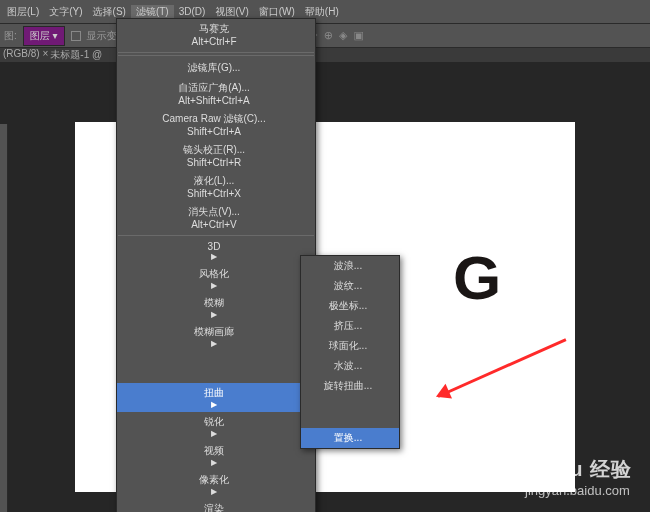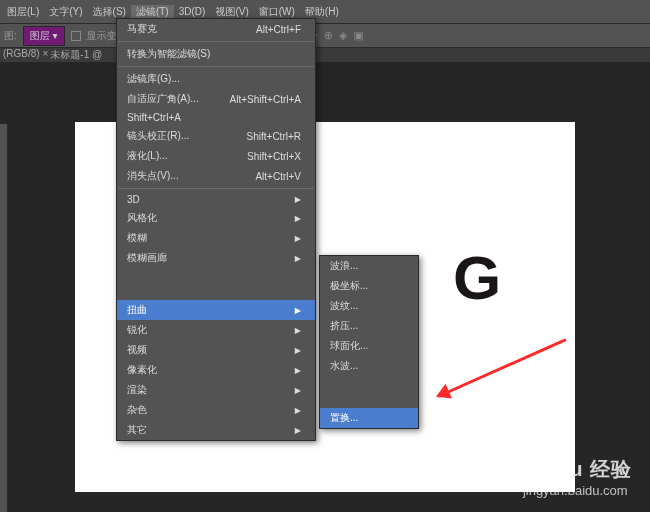--- a/index.html
+++ b/index.html
@@ -13,28 +13,28 @@
 .toolbar .lbl { color: #999; font-size: 10px; }
 .toolbar .sep { width: 1px; height: 16px; background: #3a3a3a; }
 .toolbar .icon { color: #888; font-size: 11px; }
 .tabbar { height: 20px; background: #3a3a3a; display: flex; align-items: flex-start; padding-left: 3px; }
 .tabbar span { color: #aaa; font-size: 10px; }
 .canvas-area { position: absolute; top: 62px; left: 0; right: 0; bottom: 0; background: #262626; }
 .canvas { position: absolute; top: 60px; left: 75px; width: 500px; height: 370px; background: #fff; }
 .canvas .txt { position: absolute; top: 120px; left: 260px; font-size: 62px; font-weight: 900; color: #1a1615; letter-spacing: 28px; font-family: Impact, "Arial Black", sans-serif; }
 .menu { position: absolute; background: #535353; border: 1px solid #2a2a2a; box-shadow: 2px 2px 6px rgba(0,0,0,.5); }
 .menu1 { top: 18px; left: 116px; width: 200px; }
-.menu2 { top: 255px; left: 319px; width: 100px; }
-.mitem { display: flex; justify-content: space-between; align-items: center; padding: 3px 14px 3px 10px; color: #ddd; font-size: 10px; cursor: default; position: relative; }
+.menu2 { top: 255px; left: 300px; width: 100px; }
+.mitem { display: flex; justify-content: flex-start; align-items: center; padding: 3px 14px 3px 10px; color: #ddd; font-size: 10px; cursor: default; position: relative; flex-direction: column; }
 .mitem.hl { background: #4a7dce; color: #fff; margin-top: 32px; }
 .mitem .arrow { font-size: 8px; }
 .msep { height: 1px; background: #6a6a6a; margin: 2px 1px; }
 .pointer { position: absolute; top: 395px; left: 438px; width: 140px; height: 3px; background: #ff2a2a; transform: rotate(-24deg); transform-origin: left center; }
 .pointer::before { content: ""; position: absolute; left: -10px; top: -7px; border: 8px solid transparent; border-right: 14px solid #ff2a2a; }
-.watermark { position: absolute; bottom: 14px; right: 18px; text-align: left; color: rgba(255,255,255,.8); margin-top: 48px; }
+.watermark { position: absolute; bottom: 14px; right: 18px; text-align: center; color: rgba(255,255,255,.8); margin-top: 48px; }
 .watermark .brand { font-size: 20px; font-weight: bold; letter-spacing: 1px; }
 .watermark .url { font-size: 13px; color: rgba(255,255,255,.7); }
 .left-tools { position: absolute; top: 62px; left: 0; width: 8px; height: 450px; background: #535353; border-right: 1px solid #2a2a2a; }
 </style>
 </head>
 <body>
 
 <div class="menubar">
   <span>图层(L)</span>
   <span>文字(Y)</span>
@@ -77,32 +77,30 @@
     <div class="txt">N G</div>
   </div>
 </div>
 
 <div class="menu menu1">
   <div class="mitem">
       <span>马赛克</span>
       <span>Alt+Ctrl+F</span>
     </div>
   <div class="msep"></div>
-  <div class="mitem">
-      <span>转换为智能滤镜(S)</span>
-    </div>
   <div class="msep"></div>
   <div class="mitem">
       <span>滤镜库(G)...</span>
     </div>
   <div class="mitem">
       <span>自适应广角(A)...</span>
       <span>Alt+Shift+Ctrl+A</span>
     </div>
   <div class="mitem">
+      <span>Camera Raw 滤镜(C)...</span>
       <span>Shift+Ctrl+A</span>
     </div>
   <div class="mitem">
       <span>镜头校正(R)...</span>
       <span>Shift+Ctrl+R</span>
     </div>
   <div class="mitem">
       <span>液化(L)...</span>
       <span>Shift+Ctrl+X</span>
     </div>
@@ -155,33 +153,36 @@
       <span>其它</span>
       <span class="arrow">▶</span>
     </div>
 </div>
 
 <div class="menu menu2">
   <div class="mitem">
       <span>波浪...</span>
     </div>
   <div class="mitem">
-      <span>极坐标...</span>
+      <span>波纹...</span>
     </div>
   <div class="mitem">
-      <span>波纹...</span>
+      <span>极坐标...</span>
     </div>
   <div class="mitem">
       <span>挤压...</span>
     </div>
   <div class="mitem">
       <span>球面化...</span>
     </div>
   <div class="mitem">
       <span>水波...</span>
+    </div>
+  <div class="mitem">
+      <span>旋转扭曲...</span>
     </div>
   <div class="mitem hl">
       <span>置换...</span>
     </div>
 </div>
 
 <div class="pointer"></div>
 
 <div class="watermark">
   <div class="brand">Baidu 经验</div>

